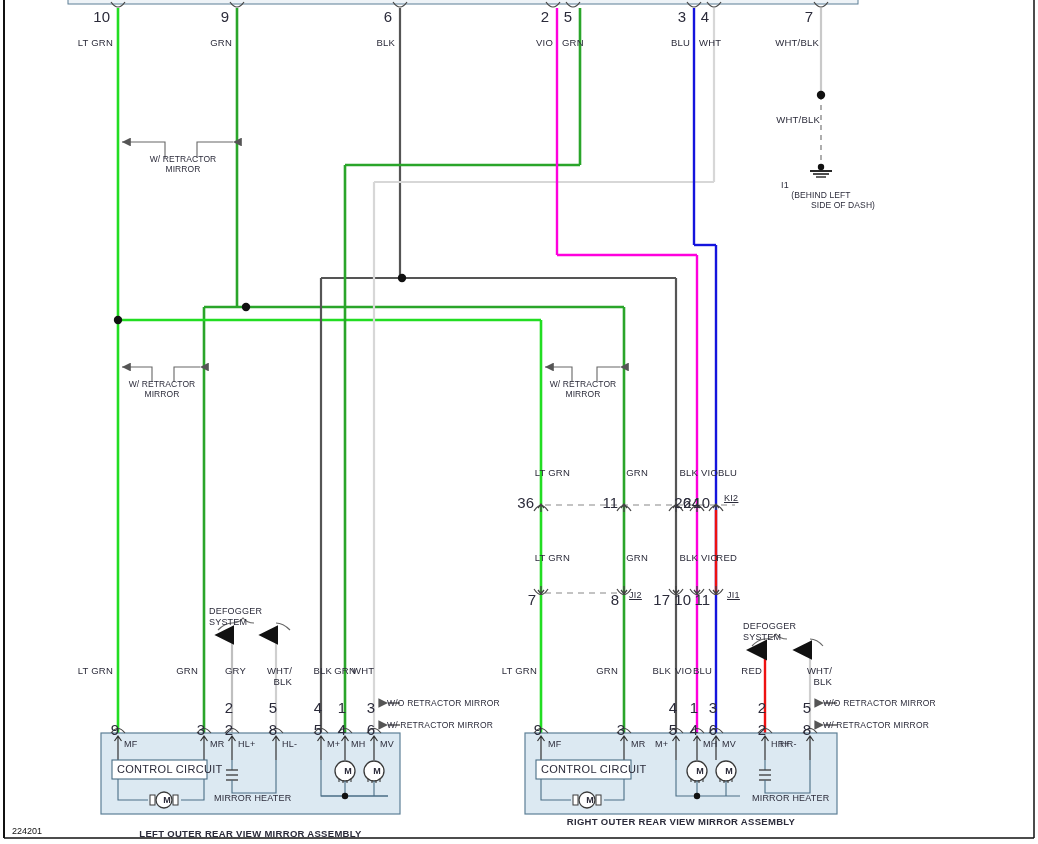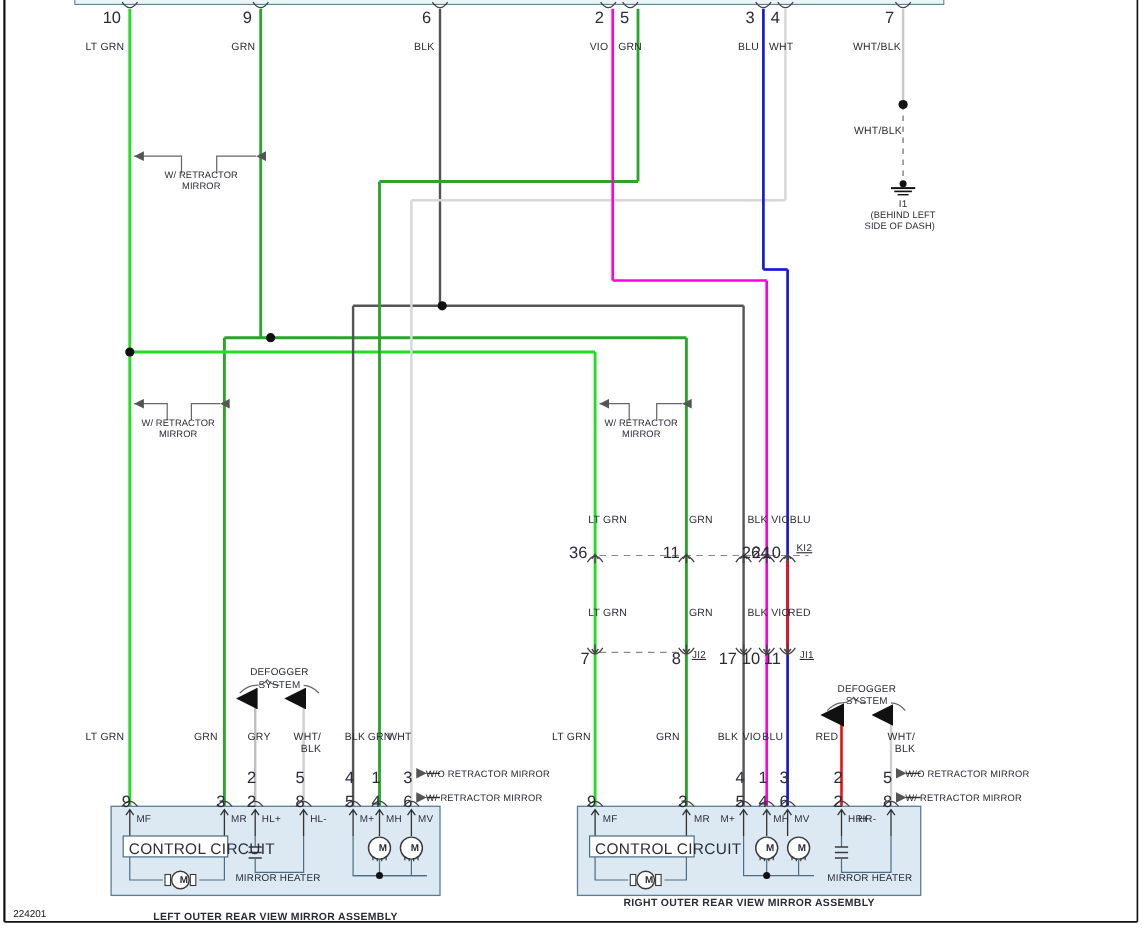--- a/index.html
+++ b/index.html
@@ -20,23 +20,23 @@
     position: absolute;
     font-family: "Liberation Sans", sans-serif;
     color: #2b2b3a;
     white-space: pre;
     line-height: 1.15;
   }
   .wire-label   { font-size: 9.5px; letter-spacing: .2px; }
   .pin-num      { font-size: 15px; }
   .conn-name    { font-size: 9px; text-decoration: underline; letter-spacing:.3px;}
   .note         { font-size: 8.5px; text-align: center; letter-spacing: .1px; }
-  .note-big     { font-size: 9px;  text-align: center; letter-spacing: .2px;}
+  .note-big     { font-size: 9px;  letter-spacing: .2px;}
   .block-title  { font-size: 9.5px; font-weight: bold; letter-spacing: .3px; text-align:center;}
-  .inner-text   { font-size: 14px; letter-spacing: .3px; }
+  .inner-text   { font-size: 11px; letter-spacing: .3px; }
   .term-text    { font-size: 9px; letter-spacing: .2px;}
   .opt-text     { font-size: 8.5px; letter-spacing: .2px; }
   .fig-num      { font-size: 9px; color: #111; }
   .ctr { text-align: right; }
   .rt  { text-align: right; }
 </style>
 </head>
 <body>
 
 <div id="page">
@@ -345,21 +345,21 @@
 <div class="lbl wire-label rt" style="left:345px; top:38px; width:50px;">BLK</div>
 <div class="lbl wire-label rt" style="left:506px; top:38px; width:47px;">VIO</div>
 <div class="lbl wire-label" style="left:562px; top:38px; width:45px;">GRN</div>
 <div class="lbl wire-label rt" style="left:643px; top:38px; width:47px;">BLU</div>
 <div class="lbl wire-label" style="left:699px; top:38px; width:45px;">WHT</div>
 <div class="lbl wire-label ctr" style="left:761px; top:38px; width:58px;">WHT/BLK</div>
 
 <div class="lbl wire-label ctr" style="left:762px; top:115px; width:58px;">WHT/BLK</div>
 <div class="lbl note-big" style="left:781px; top:180px; width:80px;">I1</div>
 <div class="lbl note" style="left:771px; top:191px; width:100px;">(BEHIND LEFT</div>
-<div class="lbl note" style="left:768px; top:201px; width:100px;">SIDE OF DASH)</div>
+<div class="lbl note" style="left:793px; top:201px; width:100px;">SIDE OF DASH)</div>
 
 <div class="lbl note" style="left:128px; top:155px; width:110px;">W/ RETRACTOR</div>
 <div class="lbl note" style="left:128px; top:165px; width:110px;">MIRROR</div>
 
 <div class="lbl note" style="left:107px; top:380px; width:110px;">W/ RETRACTOR</div>
 <div class="lbl note" style="left:107px; top:390px; width:110px;">MIRROR</div>
 
 <div class="lbl note" style="left:528px; top:380px; width:110px;">W/ RETRACTOR</div>
 <div class="lbl note" style="left:528px; top:390px; width:110px;">MIRROR</div>
 

